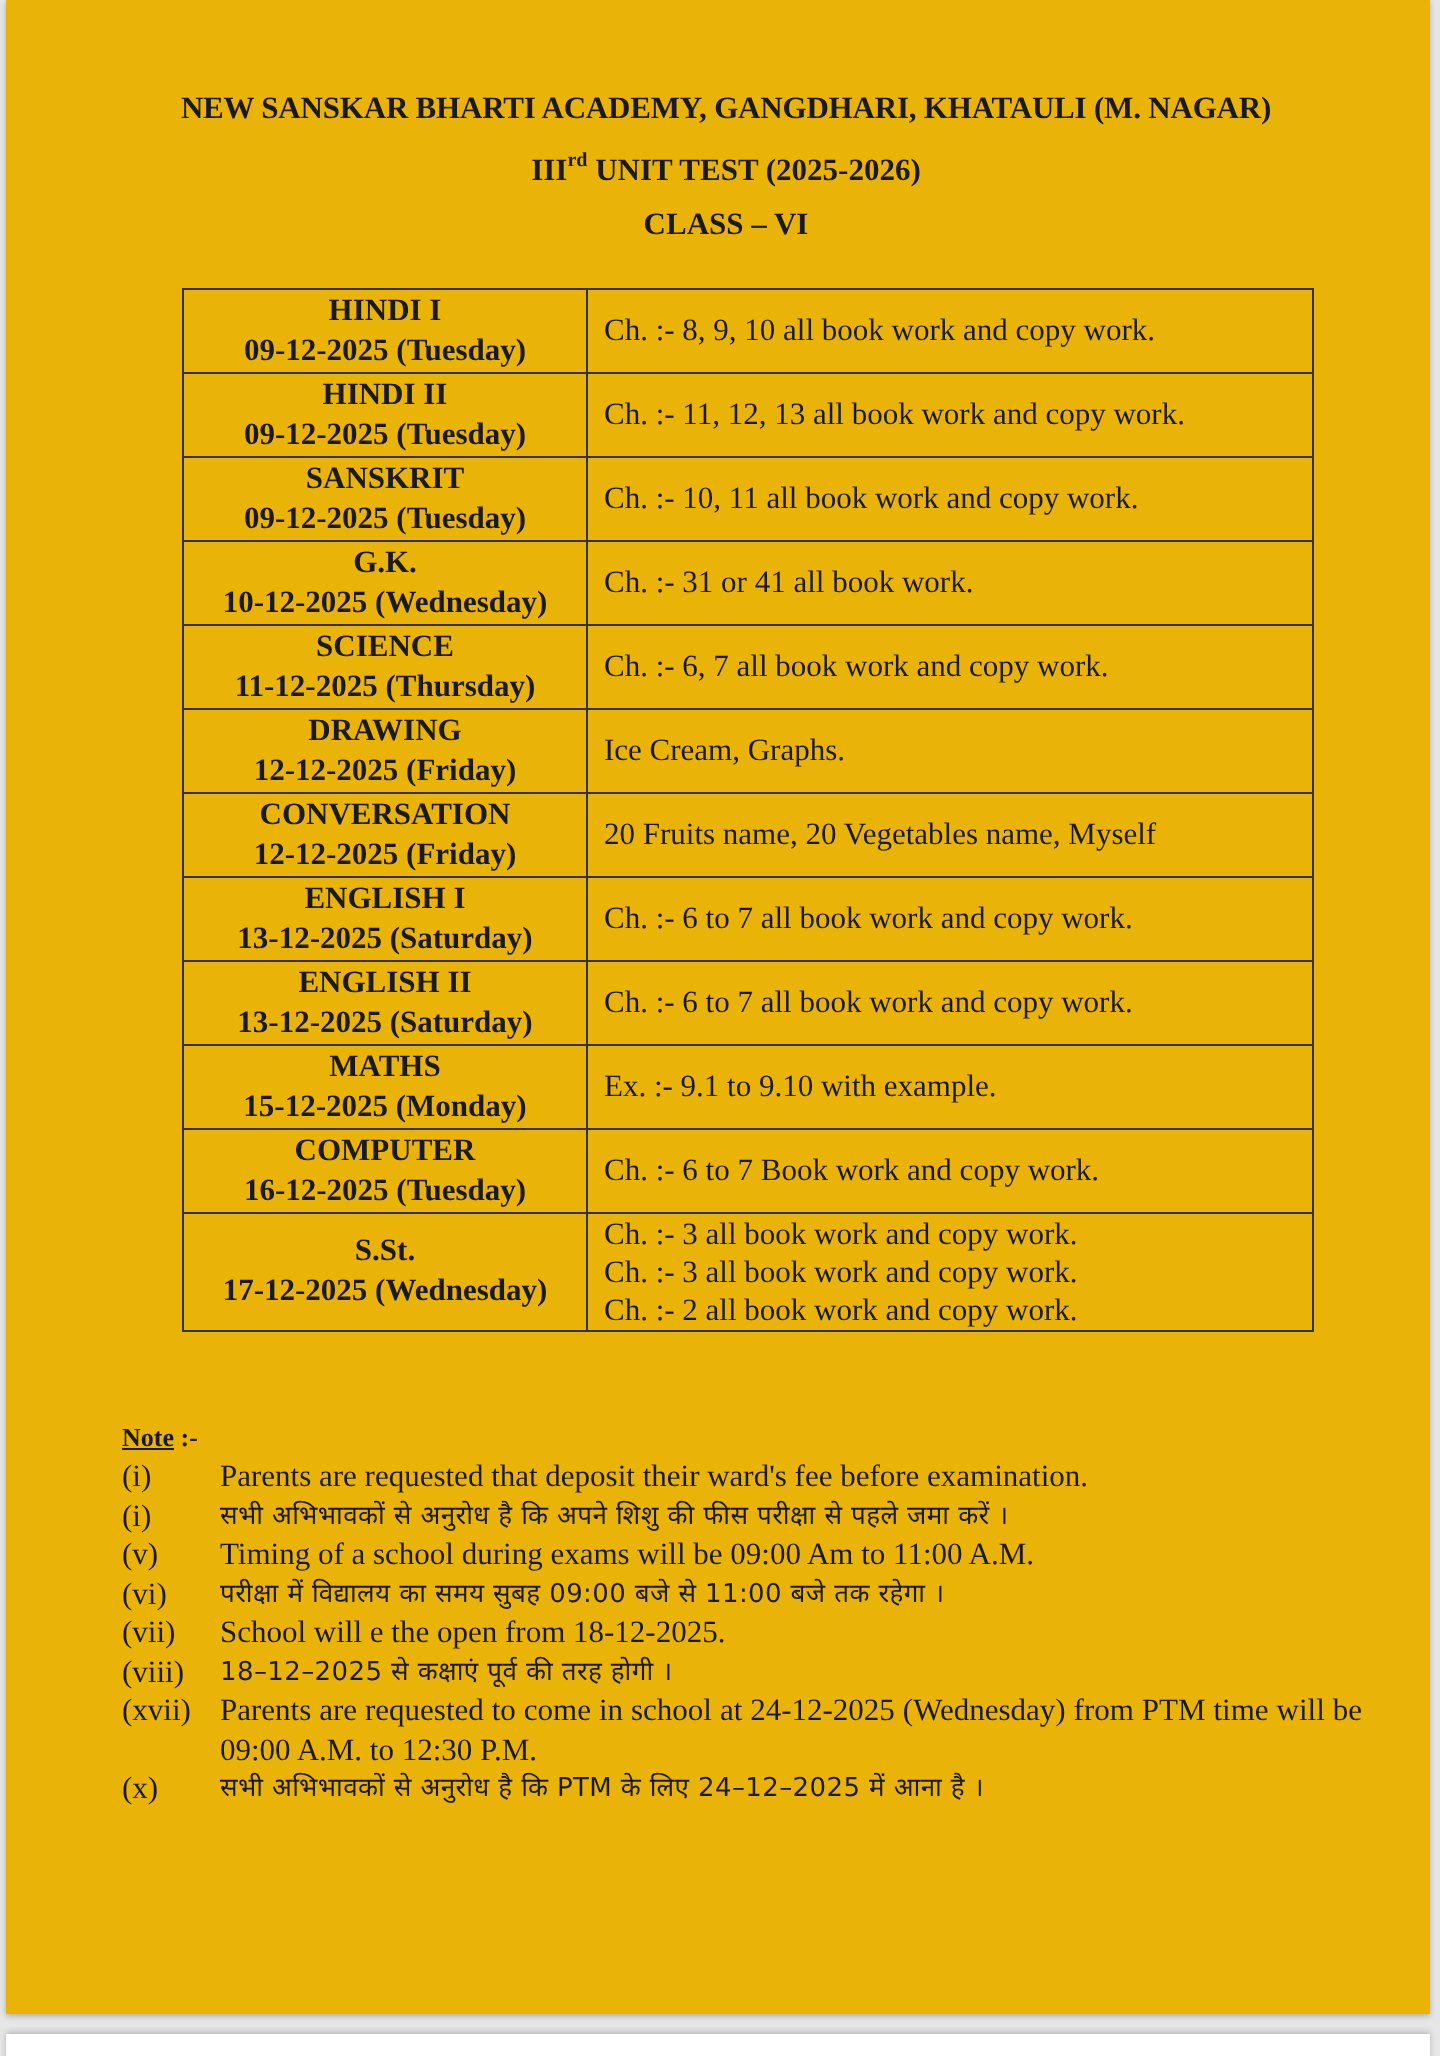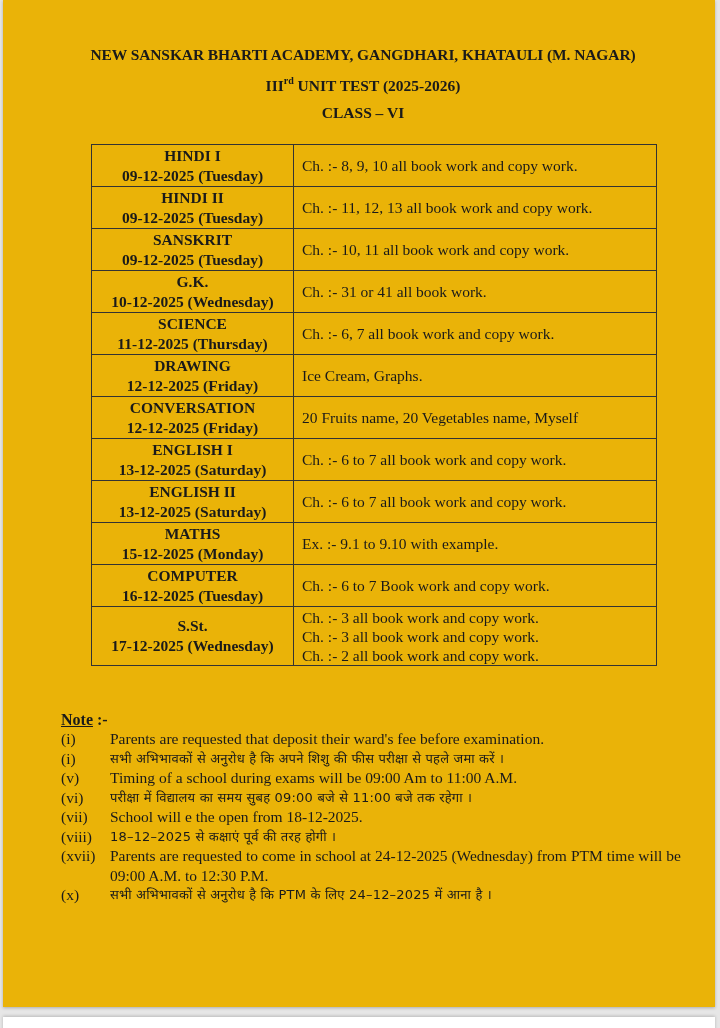--- a/index.html
+++ b/index.html
@@ -35,21 +35,21 @@
     border: 1.4px solid #333; padding: 0;
     height: 41px; vertical-align: middle;
   }
   td.subj {
     width: 201px; text-align: center; font-weight: bold; font-size: 15.5px; line-height: 20px;
   }
   td.topic {
     padding-left: 8px !important; font-size: 15.5px; line-height: 19px;
   }
   tr.last td { height: 58px; }
-  .note-title { position: absolute; left: 58px; top: 711px; font-weight: bold; font-size: 16px; }
+  .note-title { position: absolute; left: 58px; top: 711px; font-weight: bold; font-size: 13px; }
   .note-title u { text-decoration: underline; }
   .notes { position: absolute; left: 58px; top: 729px; width: 620px; font-size: 15.5px; }
   .note { display: flex; line-height: 19.5px; }
   .note .num { width: 49px; flex: none; }
   .note .txt { flex: 1; text-align: justify; }
   .note .txt.hi { font-family: "DejaVu Sans", sans-serif; font-size: 13px; letter-spacing: 0.2px; }
 </style>
 </head>
 <body>
 

